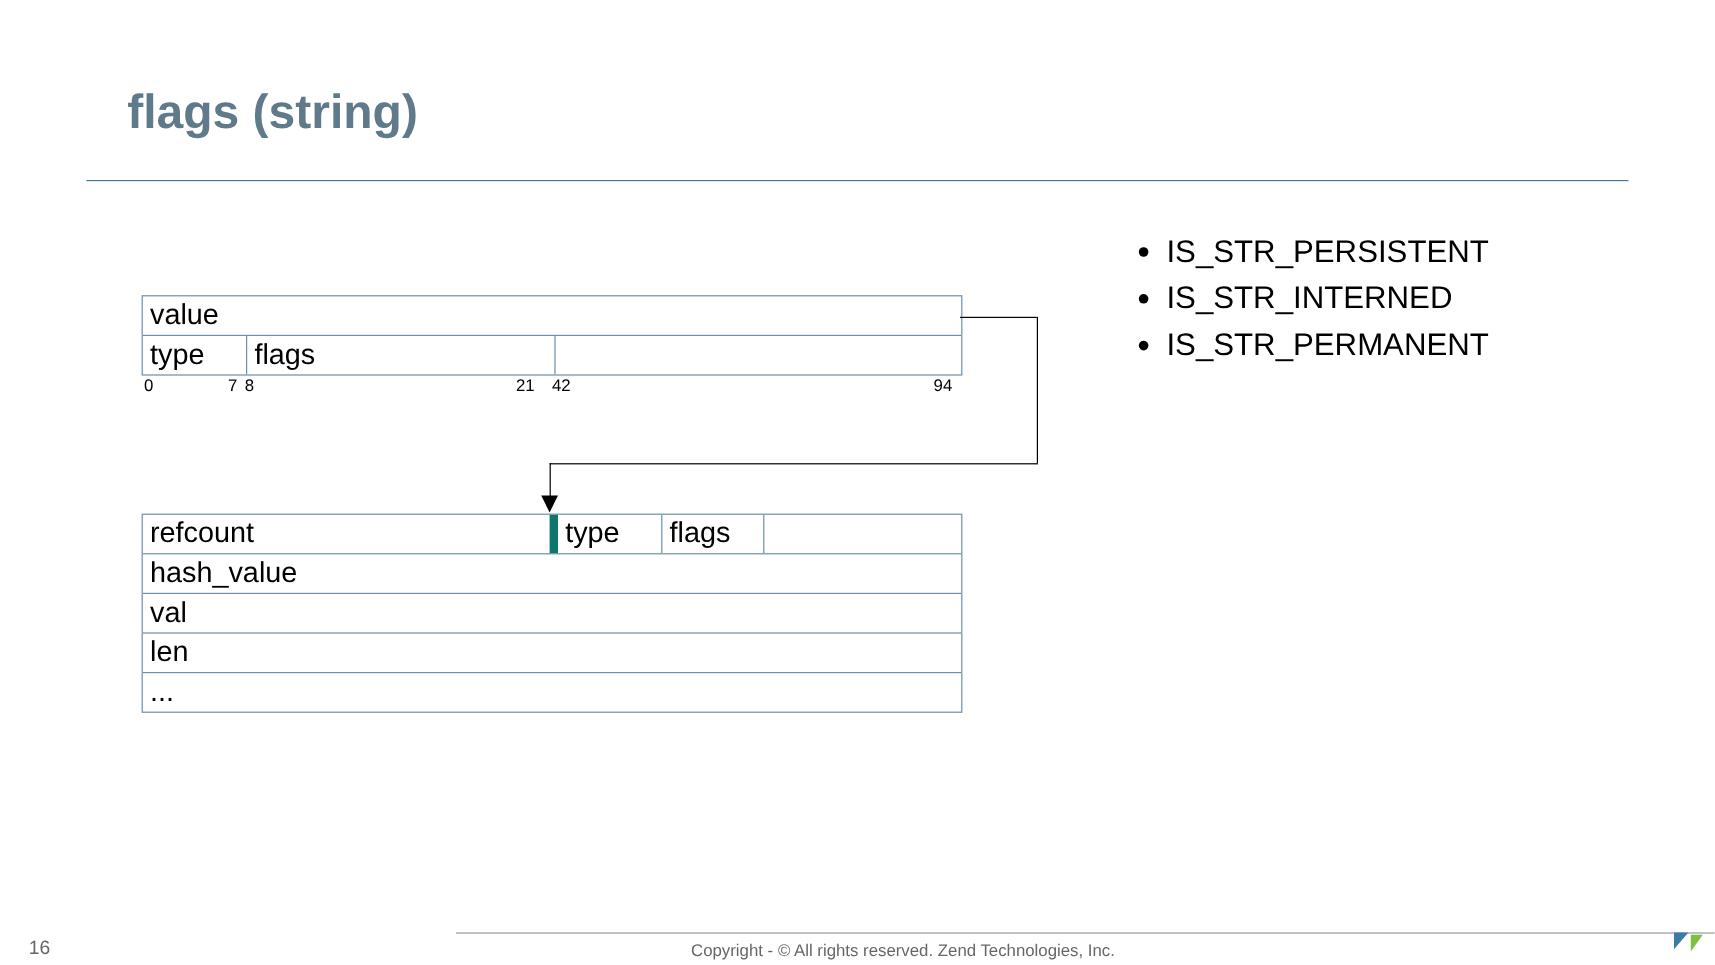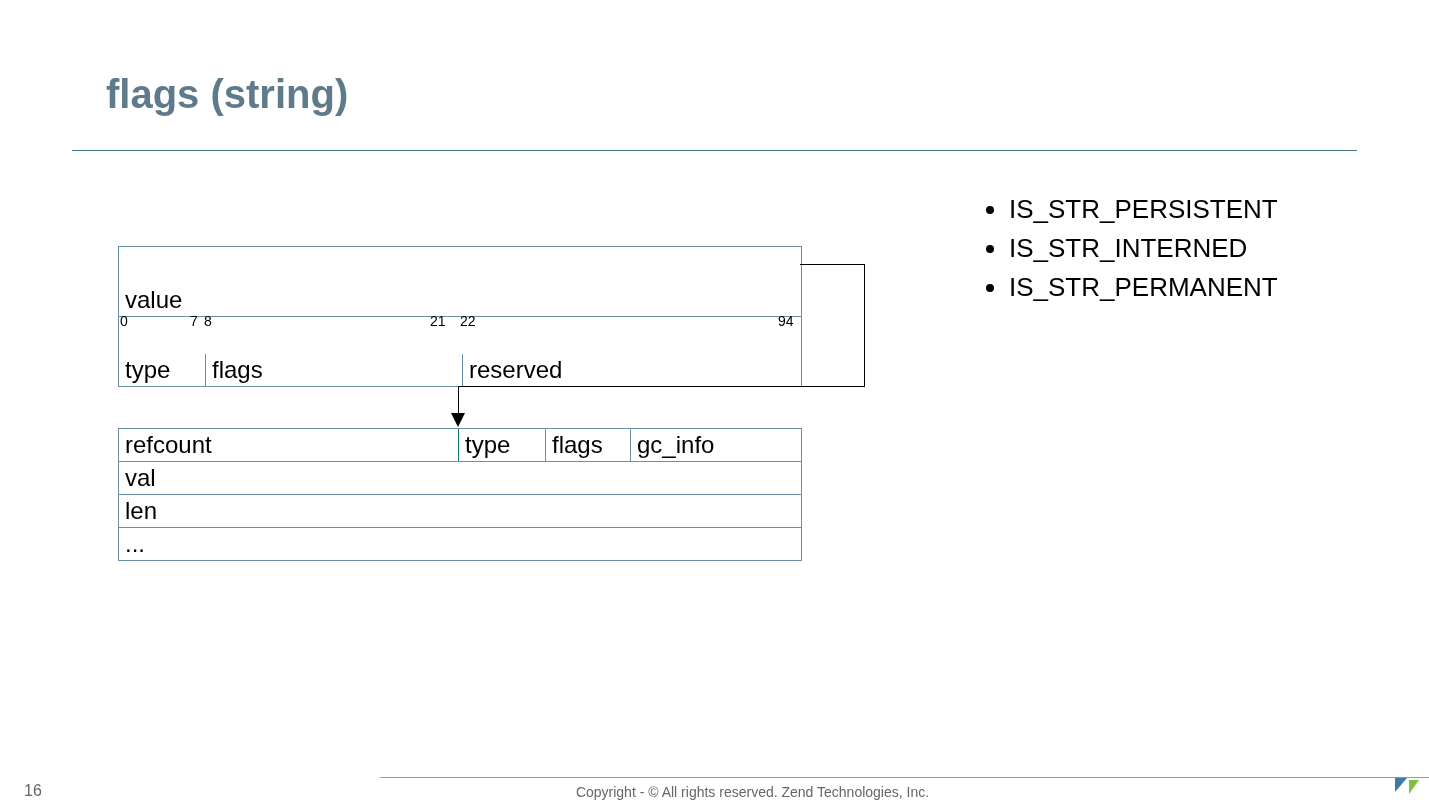--- a/index.html
+++ b/index.html
@@ -43,21 +43,20 @@
     top: 246px;
     width: 682px;
     border: 1px solid #6a8fa8;
     font-family: Arial, sans-serif;
     font-size: 24px;
     color: #000;
   }
   .zval-row {
     display: flex;
     border-bottom: 1px solid #6a8fa8;
-    margin-top: 37px;
   }
   .zval-row:last-child { border-bottom: none; }
   .zval-cell {
     padding: 2px 6px;
   }
   .zval-cell.value { flex: 1; }
   .zval-cell.type  { width: 74px; border-right: 1px solid #6a8fa8; }
   .zval-cell.flags { width: 244px; border-right: 1px solid #6a8fa8; }
   .zval-cell.reserved { flex: 1; }
 
@@ -119,30 +118,30 @@
     font-family: Arial, sans-serif;
     font-size: 24px;
     color: #000;
   }
   .str-row {
     display: flex;
     border-bottom: 1px solid #6a8fa8;
   }
   .str-row:last-child { border-bottom: none; }
   .str-cell { padding: 2px 6px; }
-  .str-cell.refcount { width: 327px; border-right: 1px solid #0f766e; }
+  .str-cell.refcount { width: 327px; border-right: 7px solid #0f766e; }
   .str-cell.stype    { width: 74px;  border-right: 1px solid #6a8fa8; }
   .str-cell.sflags   { width: 72px;  border-right: 1px solid #6a8fa8; }
   .str-cell.gcinfo   { flex: 1; }
   .str-cell.full     { flex: 1; }
 
   
   .bullets {
     position: absolute;
-    left: 975px;
+    left: 938px;
     top: 190px;
     font-family: Arial, sans-serif;
     font-size: 26px;
     color: #000;
   }
   .bullets ul {
     margin: 0;
     padding-left: 34px;
     list-style: disc;
   }
@@ -190,43 +189,44 @@
   <div class="title">flags (string)</div>
   <div class="hr"></div>
 
   <div class="zval-box">
     <div class="zval-row">
       <div class="zval-cell value">value</div>
     </div>
     <div class="zval-row">
       <div class="zval-cell type">type</div>
       <div class="zval-cell flags">flags</div>
-      <div class="zval-cell reserved">reserved</div>
     </div>
   </div>
 
   <div class="bit-labels" style="left:120px">0</div>
   <div class="bit-labels" style="left:190px">7</div>
   <div class="bit-labels" style="left:204px">8</div>
   <div class="bit-labels" style="left:430px">21</div>
-  <div class="bit-labels" style="left:460px">22</div>
+  <div class="bit-labels" style="left:460px">42</div>
   <div class="bit-labels" style="left:778px">94</div>
 
   <div class="connector-h1"></div>
   <div class="connector-v"></div>
   <div class="connector-h2"></div>
   <div class="connector-v2"></div>
   <div class="arrow-head"></div>
 
   <div class="str-box">
     <div class="str-row">
       <div class="str-cell refcount">refcount</div>
       <div class="str-cell stype">type</div>
       <div class="str-cell sflags">flags</div>
-      <div class="str-cell gcinfo">gc_info</div>
+    </div>
+    <div class="str-row">
+      <div class="str-cell full">hash_value</div>
     </div>
     <div class="str-row">
       <div class="str-cell full">val</div>
     </div>
     <div class="str-row">
       <div class="str-cell full">len</div>
     </div>
     <div class="str-row">
       <div class="str-cell full">...</div>
     </div>

